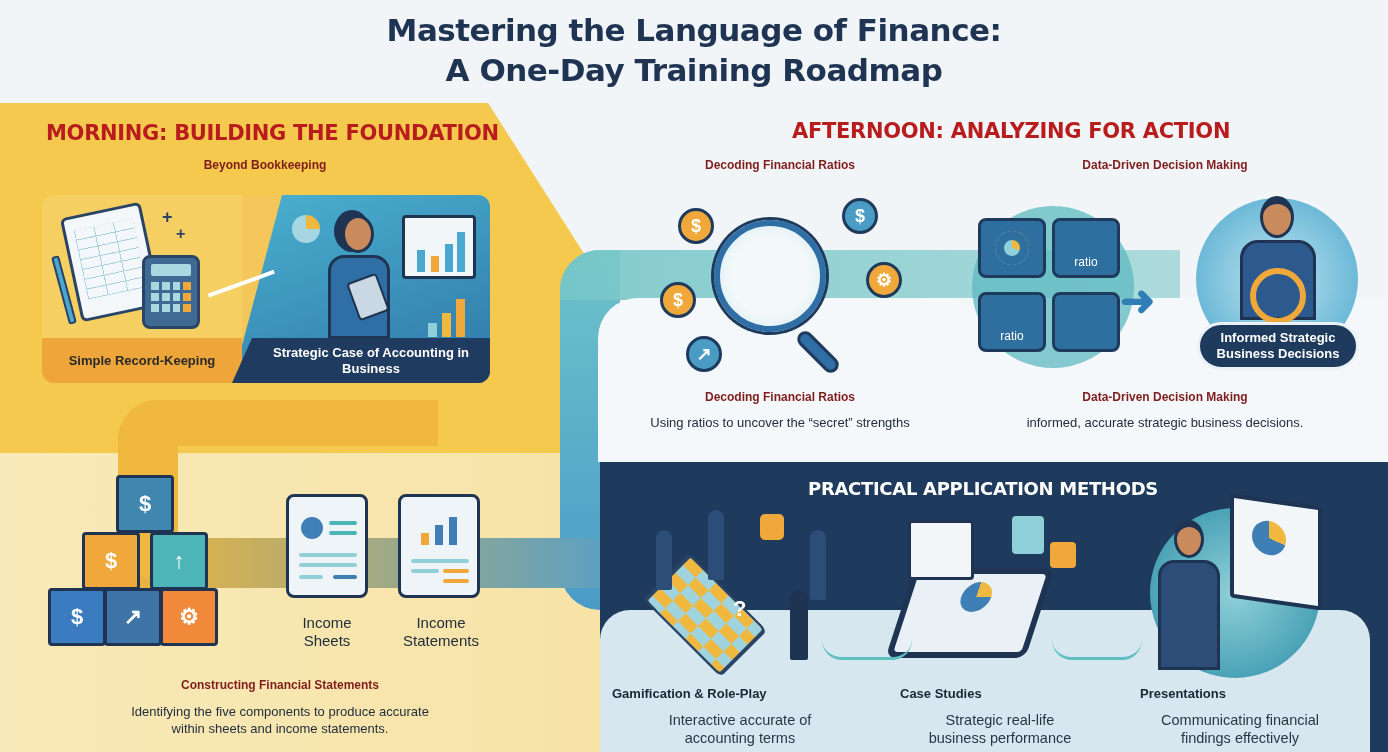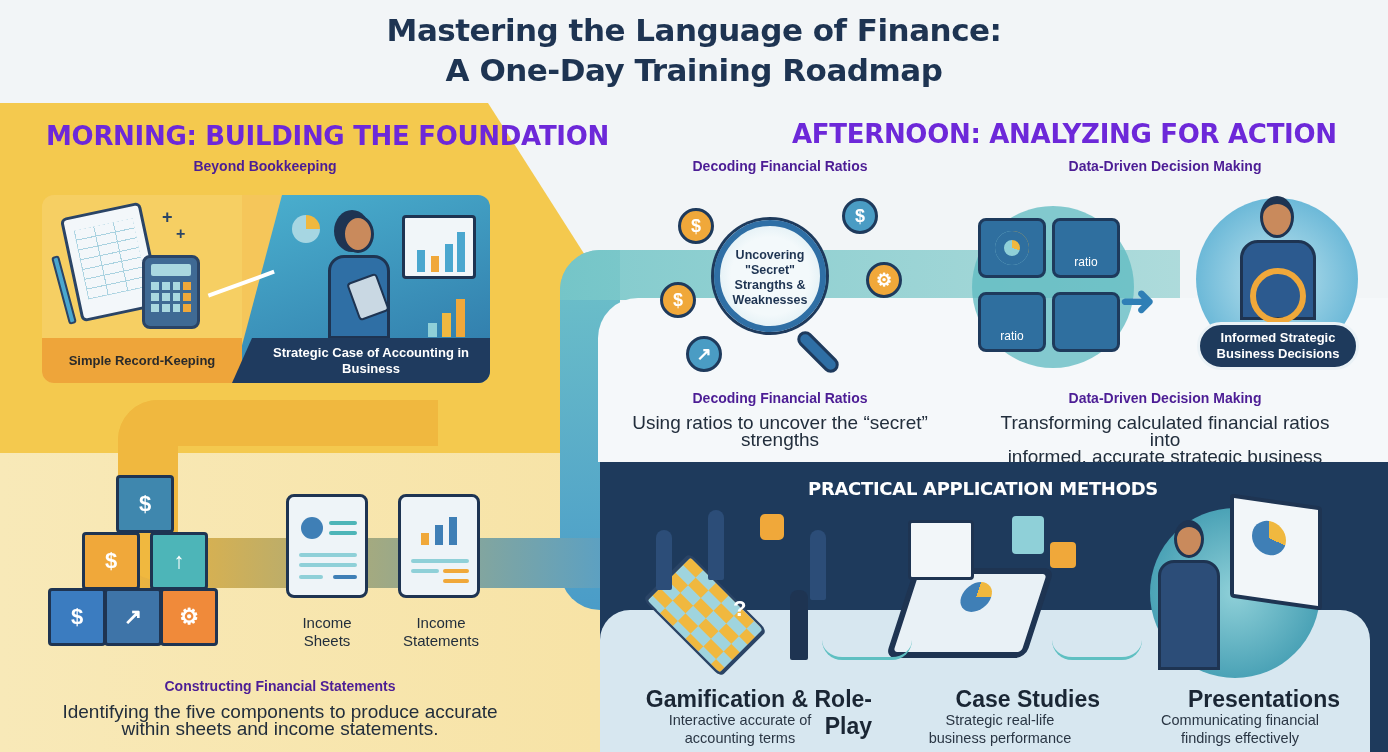--- a/index.html
+++ b/index.html
@@ -1,40 +1,40 @@
 <!DOCTYPE html>
 <html><head>
 <meta charset="utf-8">
 <style>
 *{box-sizing:border-box;margin:0;padding:0}
 body{width:1388px;height:752px;overflow:hidden;font-family:"Liberation Sans",sans-serif;background:#f2f5f7;position:relative;color:#1d2a3a}
 .abs{position:absolute}
 .title{position:absolute;left:0;top:10px;width:1388px;text-align:center;font-family:"DejaVu Sans",sans-serif;font-weight:700;font-size:31px;line-height:40px;color:#1e3452;letter-spacing:-0.5px}
 .morning-bg{position:absolute;left:0;top:103px;width:590px;height:350px;background:#f4c94e;clip-path:polygon(0 0,488px 0,590px 160px,590px 350px,0 350px)}
 .morning-low{position:absolute;left:0;top:453px;width:600px;height:299px;background:linear-gradient(90deg,#f8e9b8,#f7e3a6)}
-.h-sec{font-family:"DejaVu Sans",sans-serif;font-weight:700;font-size:26px;color:#6d28d9;position:absolute;letter-spacing:-0.3px}
-.h-sub{font-weight:700;font-size:14px;color:#4c1d95;position:absolute;text-align:center}
-.desc{font-size:19px;color:#222e3c;position:absolute;text-align:center;line-height:17px}
+.h-sec{font-family:"DejaVu Sans",sans-serif;font-weight:700;font-size:21px;color:#b91c1c;position:absolute;letter-spacing:-0.3px}
+.h-sub{font-weight:700;font-size:12px;color:#7f1d1d;position:absolute;text-align:center}
+.desc{font-size:13px;color:#222e3c;position:absolute;text-align:center;line-height:17px}
 .card{position:absolute;left:42px;top:195px;width:448px;height:188px;border-radius:12px;overflow:hidden;background:#f5c65a}
 .card .left{position:absolute;left:0;top:0;width:200px;height:188px;background:#f6cf63}
 .card .right{position:absolute;left:190px;top:0;width:258px;height:188px;background:linear-gradient(160deg,#4bb1cf,#2e77a8);clip-path:polygon(50px 0,258px 0,258px 188px,0 188px)}
 .card .lbl-l{position:absolute;left:0;top:143px;width:200px;height:45px;background:#eea53a;display:flex;align-items:center;justify-content:center;text-align:center;font-weight:700;font-size:13px;color:#2a2a2a;line-height:16px}
 .card .lbl-r{position:absolute;left:190px;top:143px;width:258px;height:45px;background:#1f3b5f;clip-path:polygon(20px 0,258px 0,258px 45px,0 45px);display:flex;align-items:center;justify-content:center;text-align:center;font-weight:700;font-size:13px;color:#fff;line-height:16px;padding-left:20px}
 .road{position:absolute;background:linear-gradient(90deg,#6fc2c9,#3f8fc6);}
 .dark{position:absolute;left:600px;top:462px;width:788px;height:290px;background:#1e3a5c}
 .light-panel{position:absolute;left:600px;top:610px;width:770px;height:142px;background:#d7e7f0;border-radius:30px 30px 0 0}
 .doc{position:absolute;width:82px;height:104px;background:#eef4f8;border:3px solid #1e3452;border-radius:8px}
 .doc .line{position:absolute;height:4px;border-radius:2px}
 .circle{position:absolute;border-radius:50%}
 .coin{position:absolute;width:36px;height:36px;border-radius:50%;background:#f0a83a;border:3px solid #1e3a5c;color:#fff;font-weight:700;font-size:18px;display:flex;align-items:center;justify-content:center}
 .bluecoin{background:#4a9cc4}
 .tile{position:absolute;width:68px;height:60px;border-radius:8px;background:#2f6f9f;border:3px solid #1e3a5c}
 .cube{position:absolute;width:58px;height:58px;border:3px solid #1e3452;border-radius:4px;display:flex;align-items:center;justify-content:center;color:#fff;font-weight:700;font-size:22px}
 .pill{position:absolute;left:1197px;top:322px;width:162px;height:48px;border-radius:24px;background:#1e3a5c;border:3px solid #eaf2f6;color:#fff;font-weight:700;font-size:13px;display:flex;align-items:center;justify-content:center;text-align:center;line-height:16px}
-.method-t{position:absolute;font-weight:700;font-size:23px;color:#1a2634;text-align:right}
+.method-t{position:absolute;font-weight:700;font-size:13px;color:#1a2634;text-align:left}
 .method-d{position:absolute;font-size:14.5px;color:#2a3644;text-align:center;line-height:18px}
 </style>
 </head>
 <body>
 
 <div class="morning-bg"></div>
 <div class="morning-low"></div>
 
 <div class="road" style="left:560px;top:250px;width:60px;height:360px;border-radius:40px 0 0 40px;background:linear-gradient(180deg,#6fc2c9,#4a9cc8)"></div>
 <div class="road" style="left:560px;top:250px;width:620px;height:50px;border-radius:40px 0 0 0;background:linear-gradient(90deg,#76c6c8,#a6d8d8);opacity:.9"></div>
@@ -152,26 +152,20 @@
 <div class="h-sub" style="left:1010px;top:158px;width:310px">Data-Driven Decision Making</div>
 
 <div class="abs" style="left:650px;top:190px;width:260px;height:190px">
   <div class="coin" style="left:28px;top:18px">$</div>
   <div class="coin bluecoin" style="left:192px;top:8px">$</div>
   <div class="coin" style="left:10px;top:92px">$</div>
   <div class="coin" style="left:216px;top:72px">⚙</div>
   <div class="coin bluecoin" style="left:36px;top:146px">↗</div>
   <div class="circle" style="left:64px;top:30px;width:112px;height:112px;background:radial-gradient(circle,#f3f9fb 55%,#cfe6ee 100%);border:6px solid #2f6fa5;box-shadow:0 0 0 3px #1e3a5c"></div>
   <div class="abs" style="left:160px;top:136px;width:16px;height:52px;background:#2f6fa5;border:3px solid #1e3a5c;border-radius:8px;transform:rotate(-45deg)"></div>
-  <div class="abs" style="left:70px;top:58px;width:100px;text-align:center;font-weight:700;font-size:12.5px;line-height:15px;color:#1e3452">
-    <div>Uncovering</div>
-    <div>"Secret"</div>
-    <div>Strangths &amp;</div>
-    <div>Weaknesses</div>
-  </div>
 </div>
 
 <div class="abs" style="left:970px;top:196px;width:400px;height:190px">
   <div class="circle" style="left:2px;top:10px;width:162px;height:162px;background:#5cb9c0;opacity:.75"></div>
   <div class="tile" style="left:8px;top:22px">
       <div style="margin:10px auto;width:34px;height:34px;border-radius:50%;background:conic-gradient(#f0b83f 0 30%,#8fd0d8 30% 100%);box-shadow:inset 0 0 0 9px #2f6f9f"></div>
     </div>
   <div class="tile" style="left:82px;top:22px">
       <div style="position:absolute;left:0;bottom:6px;width:100%;text-align:center;color:#fff;font-size:12px">ratio</div>
     </div>
@@ -193,21 +187,20 @@
       <div>Business Decisions</div>
     </div>
 </div>
 
 <div class="h-sub" style="left:640px;top:390px;width:280px">Decoding Financial Ratios</div>
 <div class="desc" style="left:600px;top:414px;width:360px">
   <div>Using ratios to uncover the “secret” strengths</div>
 </div>
 <div class="h-sub" style="left:1010px;top:390px;width:310px">Data-Driven Decision Making</div>
 <div class="desc" style="left:990px;top:414px;width:350px">
-  <div>Transforming calculated financial ratios into</div>
   <div>informed, accurate strategic business decisions.</div>
 </div>
 
 <div class="dark"></div>
 <div class="light-panel"></div>
 <div class="h-sec" style="left:808px;top:478px;color:#ffffff;font-size:18px">PRACTICAL APPLICATION METHODS</div>
 
 <div class="abs" style="left:650px;top:560px;width:110px;height:110px;transform:rotate(45deg) scaleY(.6);background:repeating-conic-gradient(#9fd4de 0 25%,#f0b83f 0 50%) 0 0/36px 36px;border:4px solid #2a4466;border-radius:8px"></div>
 <div class="abs" style="left:733px;top:596px;font-weight:700;font-size:22px;color:#fff">?</div>
 <div class="abs" style="left:650px;top:510px;width:200px;height:150px">

